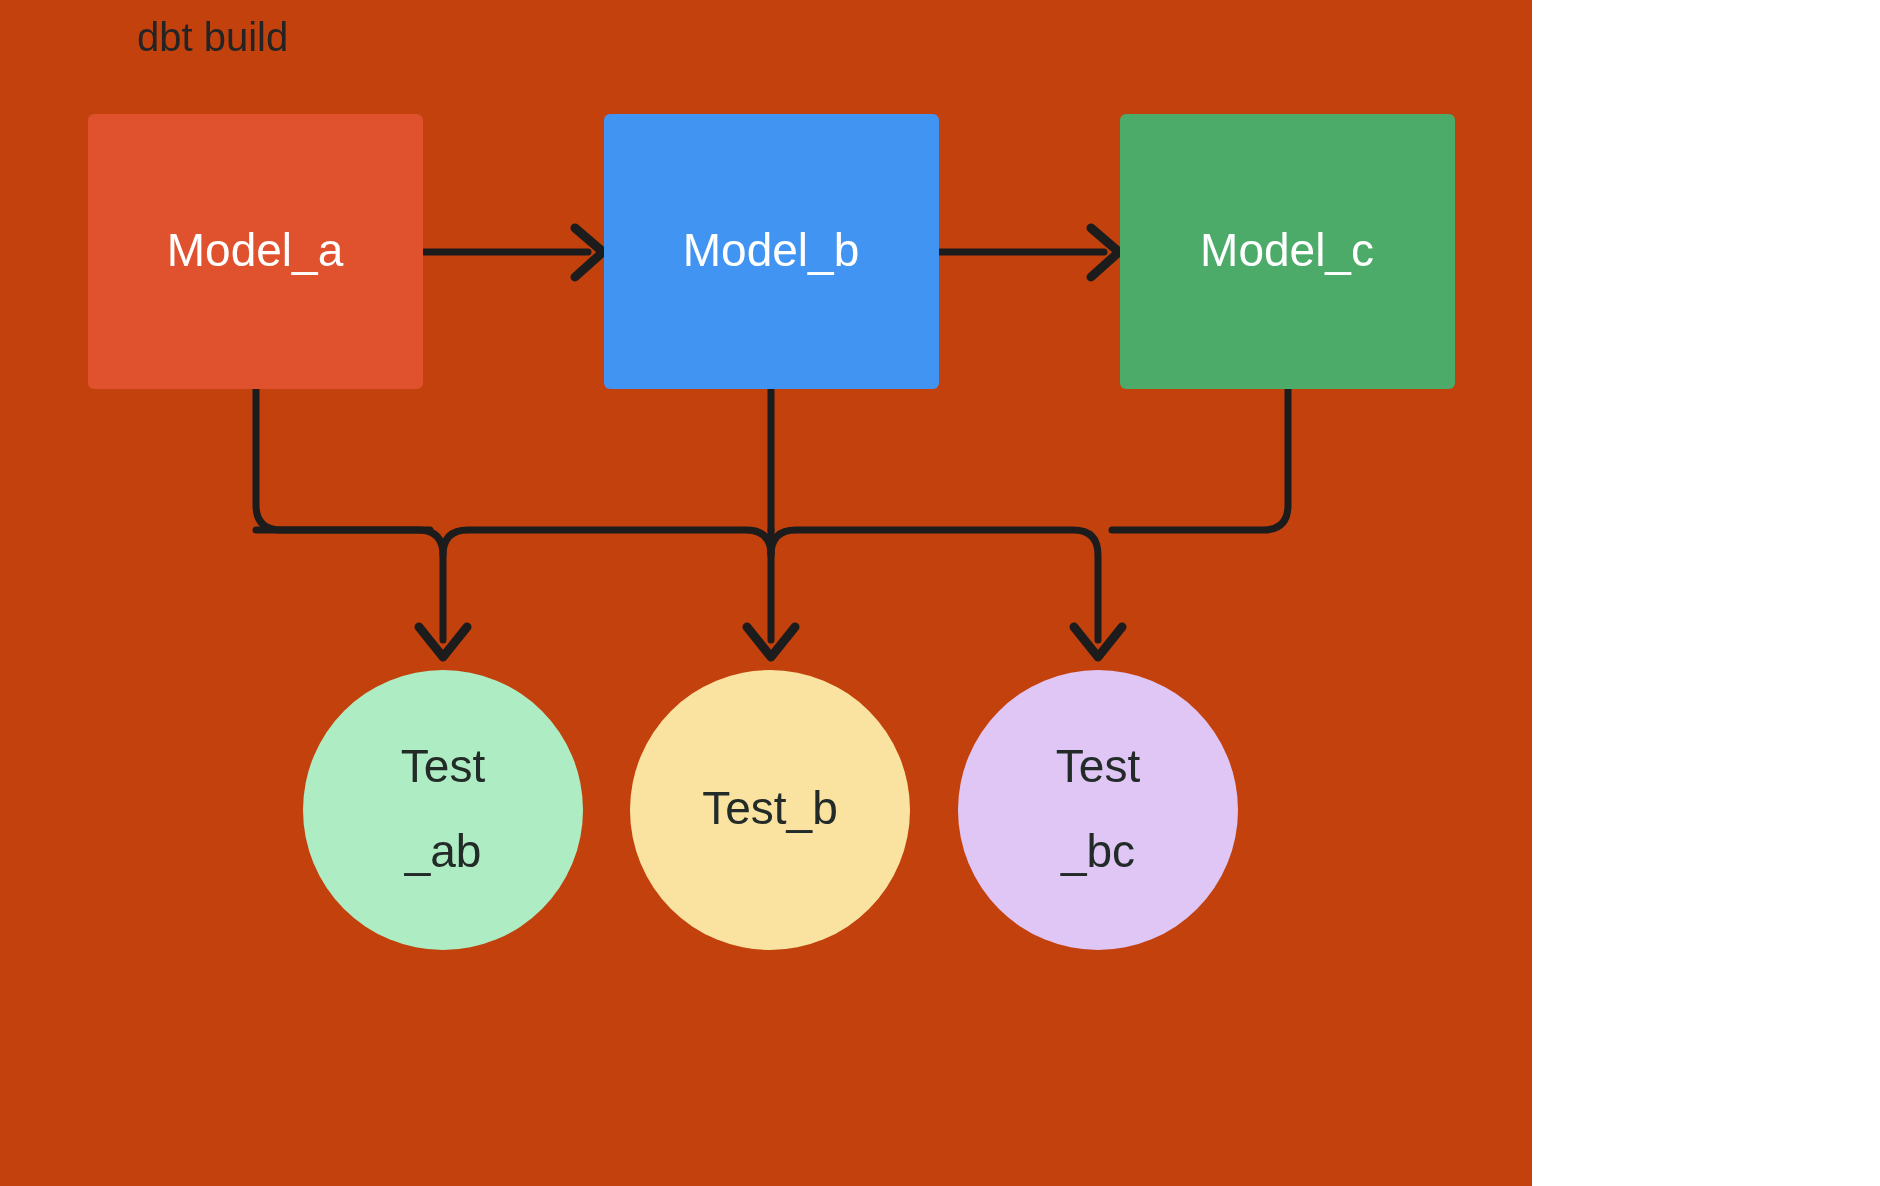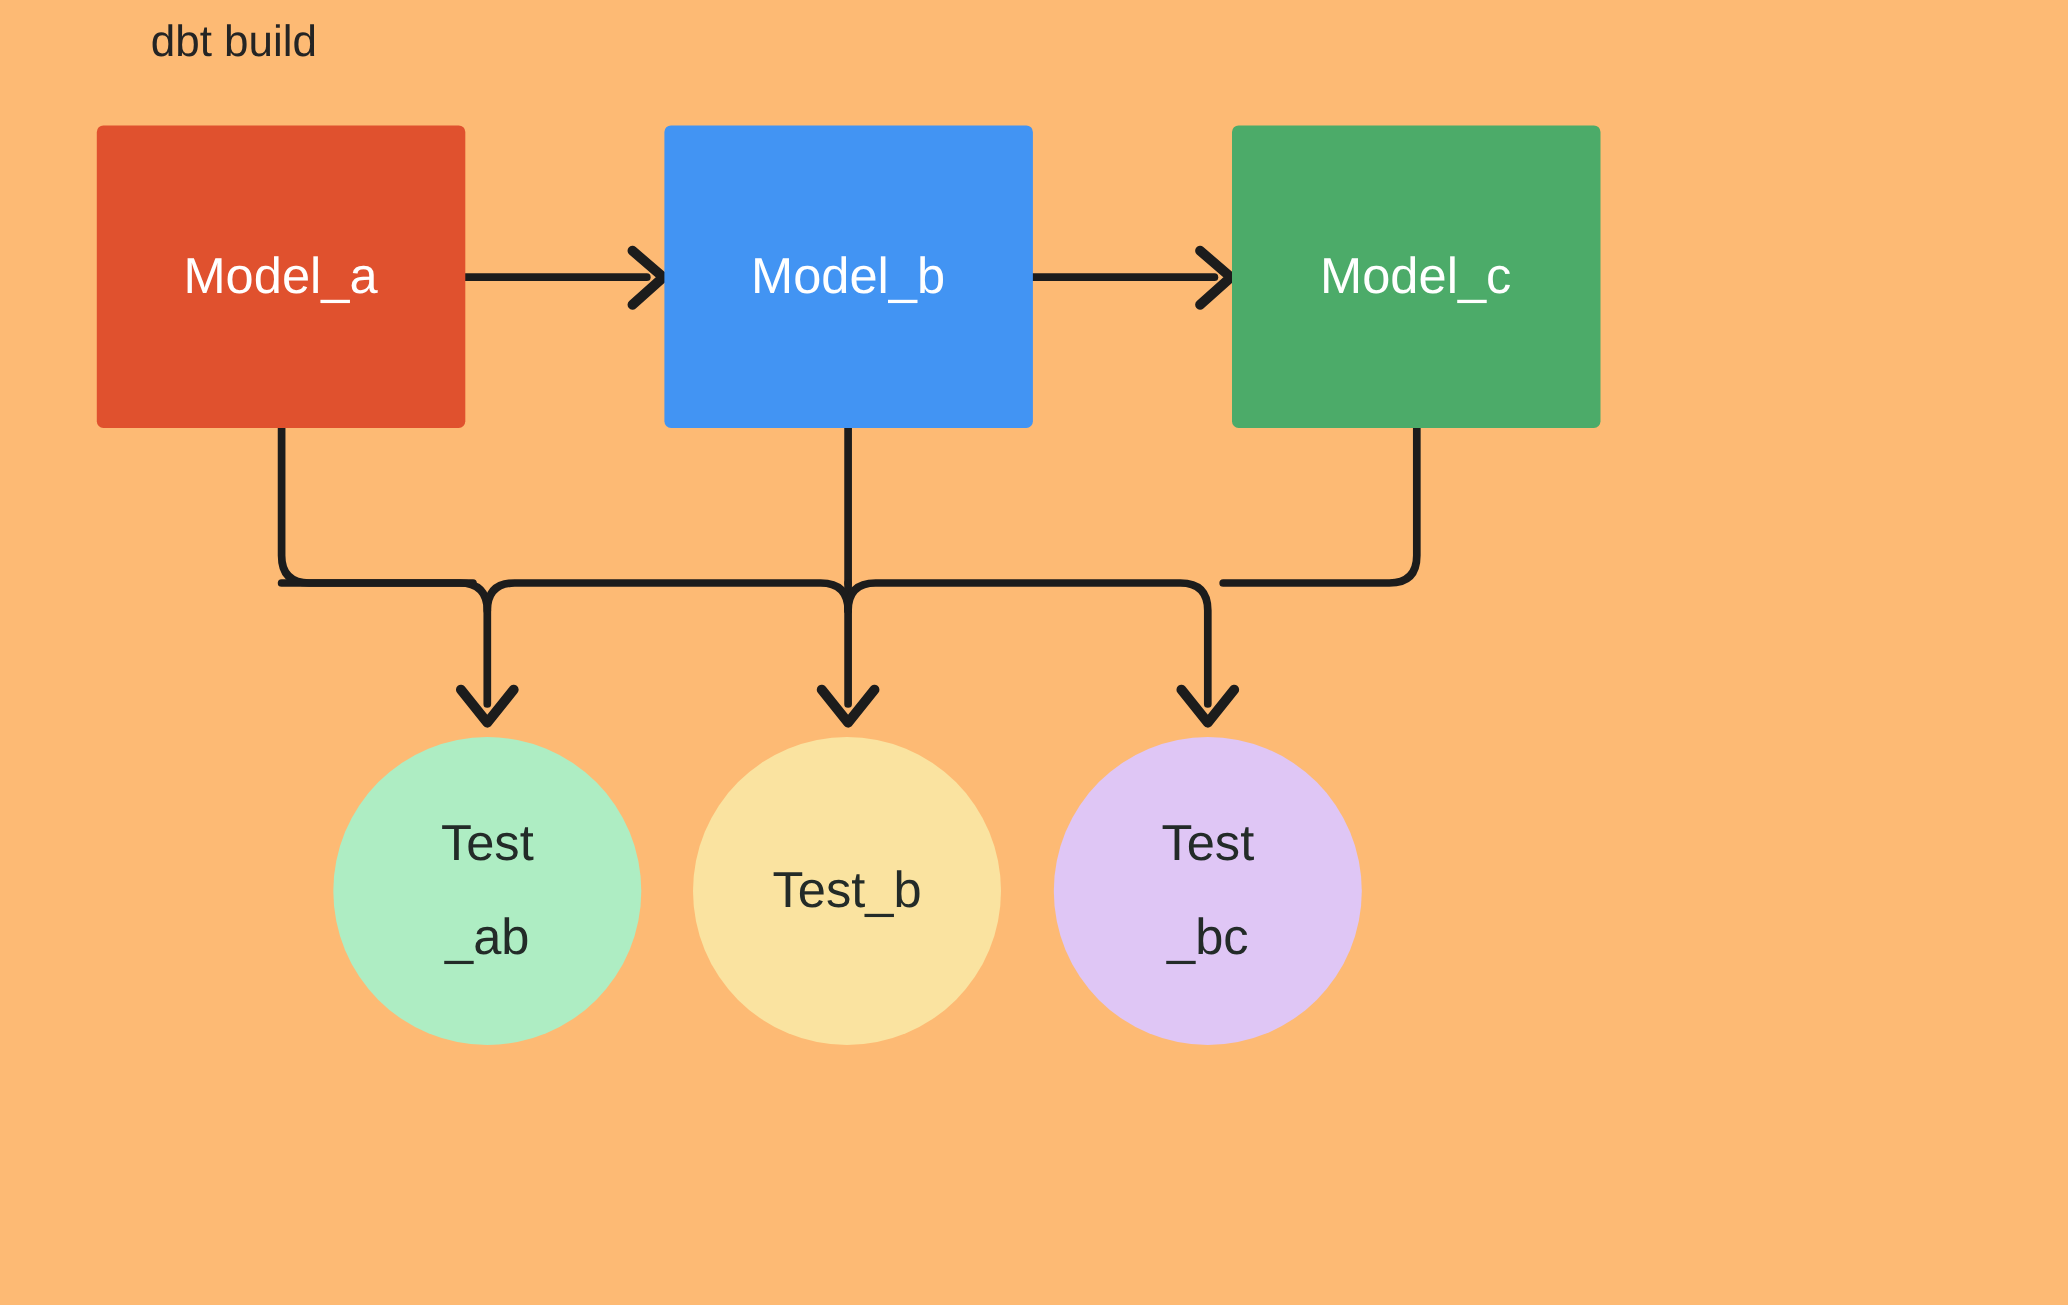--- a/index.html
+++ b/index.html
@@ -8,23 +8,23 @@
     background: #ffffff;
   }
   body {
     width: 1880px;
     height: 1186px;
     overflow: hidden;
     font-family: "Liberation Sans", sans-serif;
   }
   #canvas {
     position: relative;
-    width: 1880px;
+    width: 1532px;
     height: 1186px;
-    background: #fdba74;
+    background: #c2410c;
   }
   svg#diagram {
     position: absolute;
     left: 0;
     top: 0;
     width: 1880px;
     height: 1186px;
     display: block;
   }
   .node-label {

